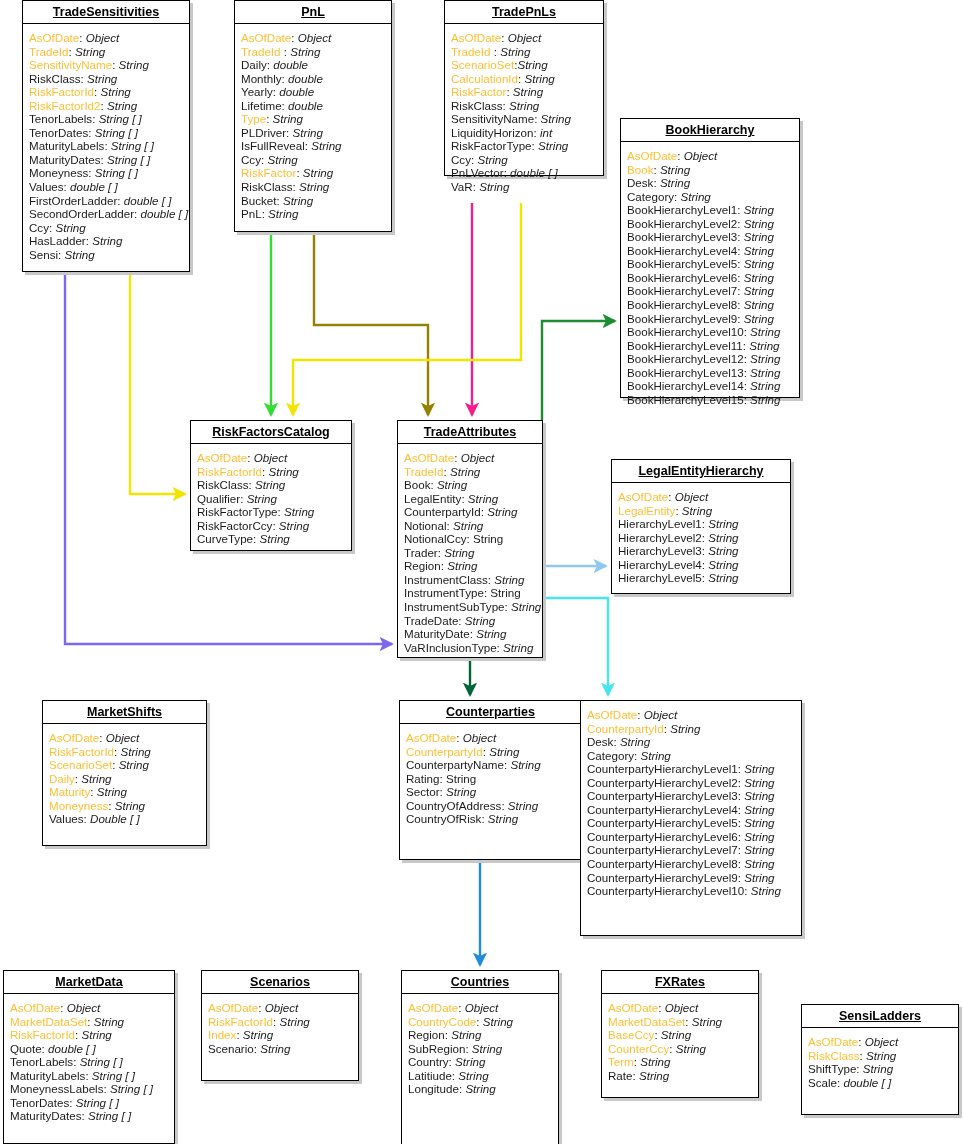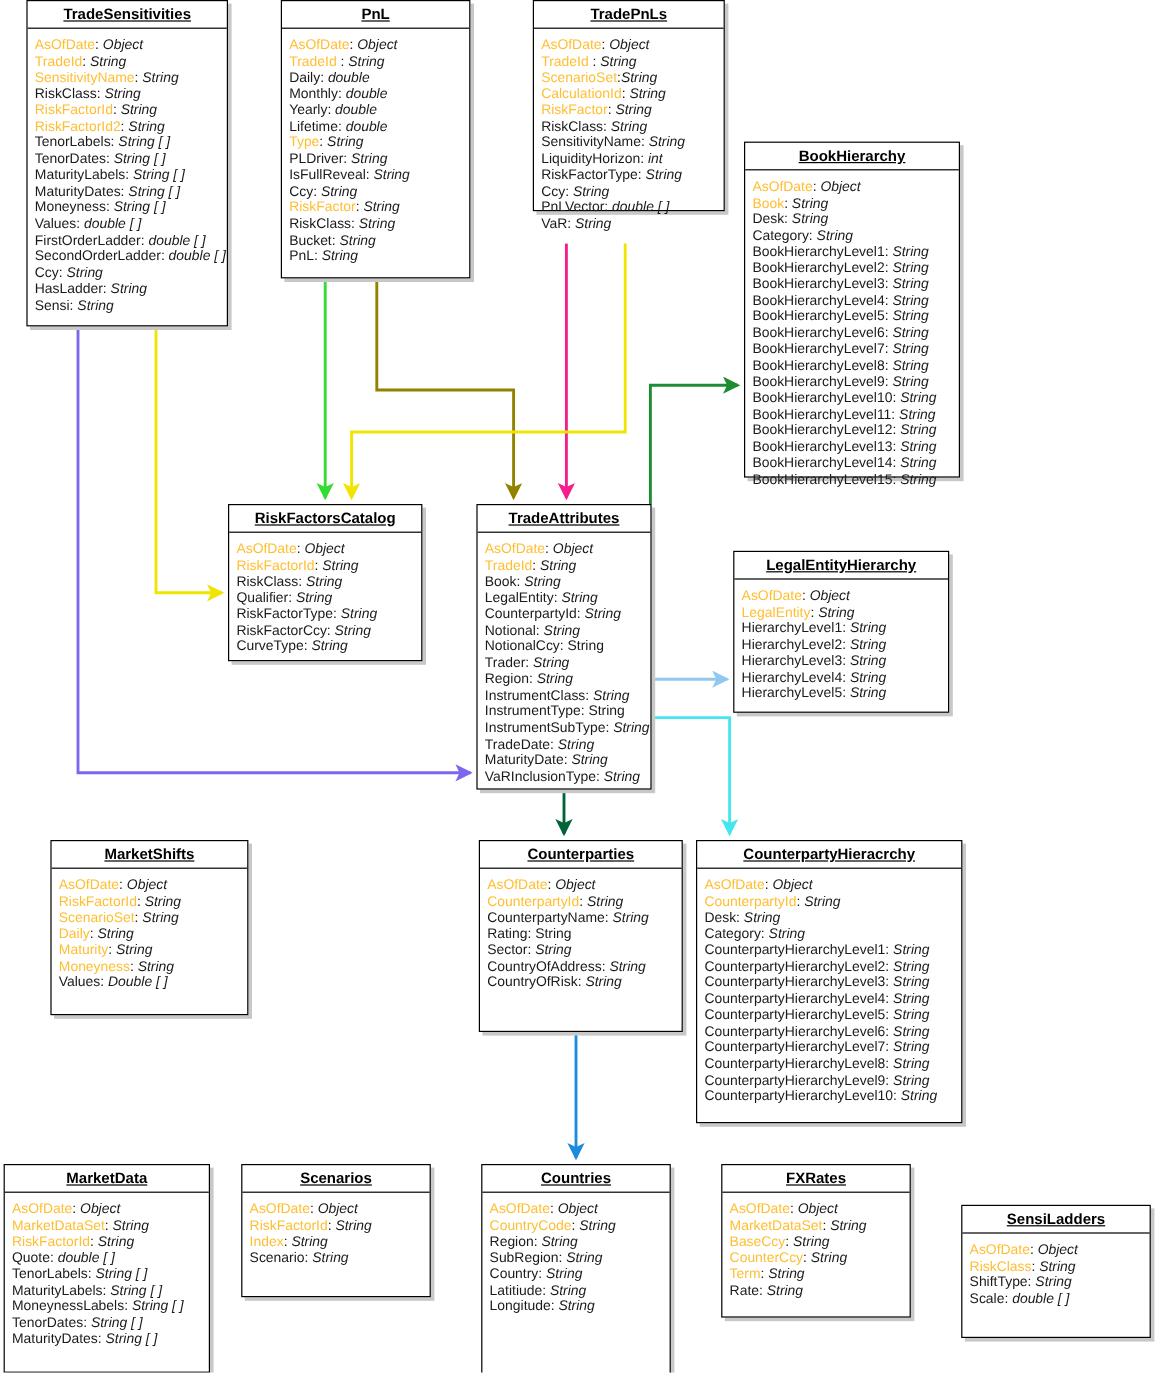--- a/index.html
+++ b/index.html
@@ -253,34 +253,33 @@
       <div class="entity-body">
         <div class="field key"><span class="fname">AsOfDate</span><span>: </span><span class="ftype">Object</span></div>
         <div class="field key"><span class="fname">RiskFactorId</span><span>: </span><span class="ftype">String</span></div>
         <div class="field key"><span class="fname">ScenarioSet</span><span>: </span><span class="ftype">String</span></div>
         <div class="field key"><span class="fname">Daily</span><span>: </span><span class="ftype">String</span></div>
         <div class="field key"><span class="fname">Maturity</span><span>: </span><span class="ftype">String</span></div>
         <div class="field key"><span class="fname">Moneyness</span><span>: </span><span class="ftype">String</span></div>
         <div class="field"><span class="fname">Values</span><span>: </span><span class="ftype">Double [ ]</span></div>
       </div>
     </div>
-    <div class="entity" style="left: 399px; top: 700px; width: 170px; height: 160px;">
+    <div class="entity" style="left: 399px; top: 700px; width: 183px; height: 160px;">
       <div class="entity-title">Counterparties</div>
       <div class="entity-body">
         <div class="field key"><span class="fname">AsOfDate</span><span>: </span><span class="ftype">Object</span></div>
         <div class="field key"><span class="fname">CounterpartyId</span><span>: </span><span class="ftype">String</span></div>
         <div class="field"><span class="fname">CounterpartyName</span><span>: </span><span class="ftype">String</span></div>
         <div class="field"><span class="fname">Rating</span><span>: </span><span class="ftype plain">String</span></div>
         <div class="field"><span class="fname">Sector</span><span>: </span><span class="ftype">String</span></div>
         <div class="field"><span class="fname">CountryOfAddress</span><span>: </span><span class="ftype">String</span></div>
         <div class="field"><span class="fname">CountryOfRisk</span><span>: </span><span class="ftype">String</span></div>
       </div>
     </div>
     <div class="entity" style="left: 580px; top: 700px; width: 222px; height: 236px;">
-      <div class="entity-title">CounterpartyHieracrchy</div>
       <div class="entity-body">
         <div class="field key"><span class="fname">AsOfDate</span><span>: </span><span class="ftype">Object</span></div>
         <div class="field key"><span class="fname">CounterpartyId</span><span>: </span><span class="ftype">String</span></div>
         <div class="field"><span class="fname">Desk</span><span>: </span><span class="ftype">String</span></div>
         <div class="field"><span class="fname">Category</span><span>: </span><span class="ftype">String</span></div>
         <div class="field"><span class="fname">CounterpartyHierarchyLevel1</span><span>: </span><span class="ftype">String</span></div>
         <div class="field"><span class="fname">CounterpartyHierarchyLevel2</span><span>: </span><span class="ftype">String</span></div>
         <div class="field"><span class="fname">CounterpartyHierarchyLevel3</span><span>: </span><span class="ftype">String</span></div>
         <div class="field"><span class="fname">CounterpartyHierarchyLevel4</span><span>: </span><span class="ftype">String</span></div>
         <div class="field"><span class="fname">CounterpartyHierarchyLevel5</span><span>: </span><span class="ftype">String</span></div>

